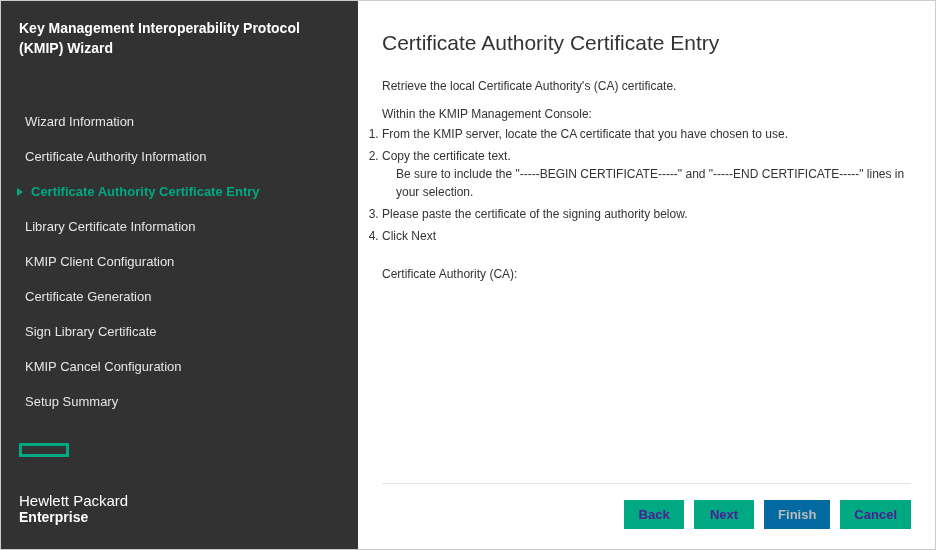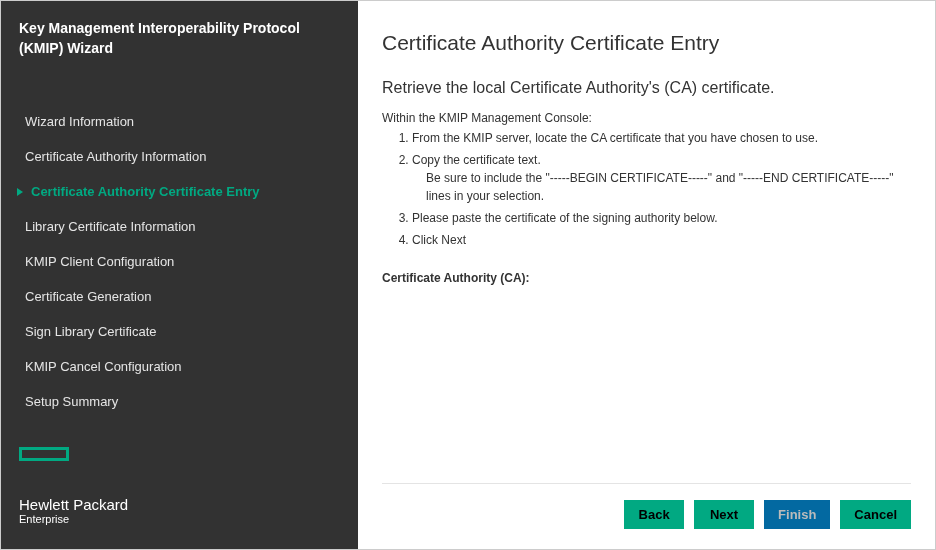--- a/index.html
+++ b/index.html
@@ -17,39 +17,39 @@
     top: 50%;
     transform: translateY(-50%);
     width: 0; height: 0;
     border-top: 4px solid transparent;
     border-bottom: 4px solid transparent;
     border-left: 6px solid #01A982;
   }
   .branding { padding: 18px 18px 24px 18px; }
   .brand-bar { width: 50px; height: 14px; border: 3px solid #01A982; margin-bottom: 10px; }
   .brand-text1 { font-size: 15px; color: #fff; font-weight: 400; margin-top: 35px; }
-  .brand-text2 { font-size: 11px; color: #fff; font-weight: 400; }
+  .brand-text2 { font-size: 14px; color: #fff; font-weight: 700; }
   .main { flex: 1; background: #fff; padding: 30px 24px 0 24px; display: flex; flex-direction: column; position: relative; }
   .page-title { font-size: 21px; font-weight: 400; color: #333; margin-bottom: 24px; }
-  .intro { font-size: 16px; color: #333; margin-bottom: 14px; }
+  .intro { font-size: 12px; color: #333; margin-bottom: 14px; }
   .subhead { font-size: 12px; color: #333; margin-bottom: 4px; }
-  .steps { font-size: 12px; color: #333; margin-left: 30px; margin-bottom: 18px; }
+  .steps { font-size: 12px; color: #333; margin-bottom: 18px; }
   .steps li { margin-bottom: 4px; line-height: 1.5; }
   .step-note { margin-left: 14px; }
-  .field-label { font-size: 12px; font-weight: 700; color: #333; margin-bottom: 4px; }
+  .field-label { font-size: 12px; font-weight: 400; color: #333; margin-bottom: 4px; }
   .ta-wrap { position: relative; }
   .cert-textarea { width: 100%; height: 204px; border: 2px solid #0073e7; border-radius: 2px; font-family: "Courier New", monospace; font-size: 13px; padding: 6px 8px; resize: none; color: #333; line-height: 1.4; overflow-y: scroll; }
   .blur-overlay { position: absolute; left: 10px; right: 22px; top: 26px; bottom: 10px; pointer-events: none; }
   .blur-line { height: 15px; margin-bottom: 3px; border-radius: 3px; background: linear-gradient(90deg, #e4e4e4 0%, #efefef 40%, #e4e4e4 70%, #f2f2f2 100%); filter: blur(1px); }
   .blur-line.short { width: 85%; }
   .blur-line.shorter { width: 75%; }
   .redspot1 { position: absolute; left: 155px; top: 92px; width: 80px; height: 8px; background: rgba(200,30,30,0.35); filter: blur(2px); border-radius: 3px; }
   .redspot2 { position: absolute; right: 40px; top: 108px; width: 22px; height: 8px; background: rgba(200,30,30,0.35); filter: blur(2px); border-radius: 3px; }
   .footer { margin-top: auto; border-top: 1px solid #e4e4e4; padding: 16px 0 20px 0; display: flex; justify-content: flex-end; gap: 10px; }
-  .btn { min-width: 60px; padding: 7px 14px; font-size: 13px; border: none; color: #000000; cursor: pointer; font-weight: 600; }
+  .btn { min-width: 60px; padding: 7px 14px; font-size: 13px; border: none; color: #4c1d95; cursor: pointer; font-weight: 600; }
   .btn.green { background: #01A982; }
   .btn.disabled { background: #0369a1; color: #bbb; cursor: default; }
 </style>
 </head>
 <body>
 
 <div class="app">
 
   <aside class="sidebar">
     <div class="sidebar-title">Key Management Interoperability Protocol (KMIP) Wizard</div>

